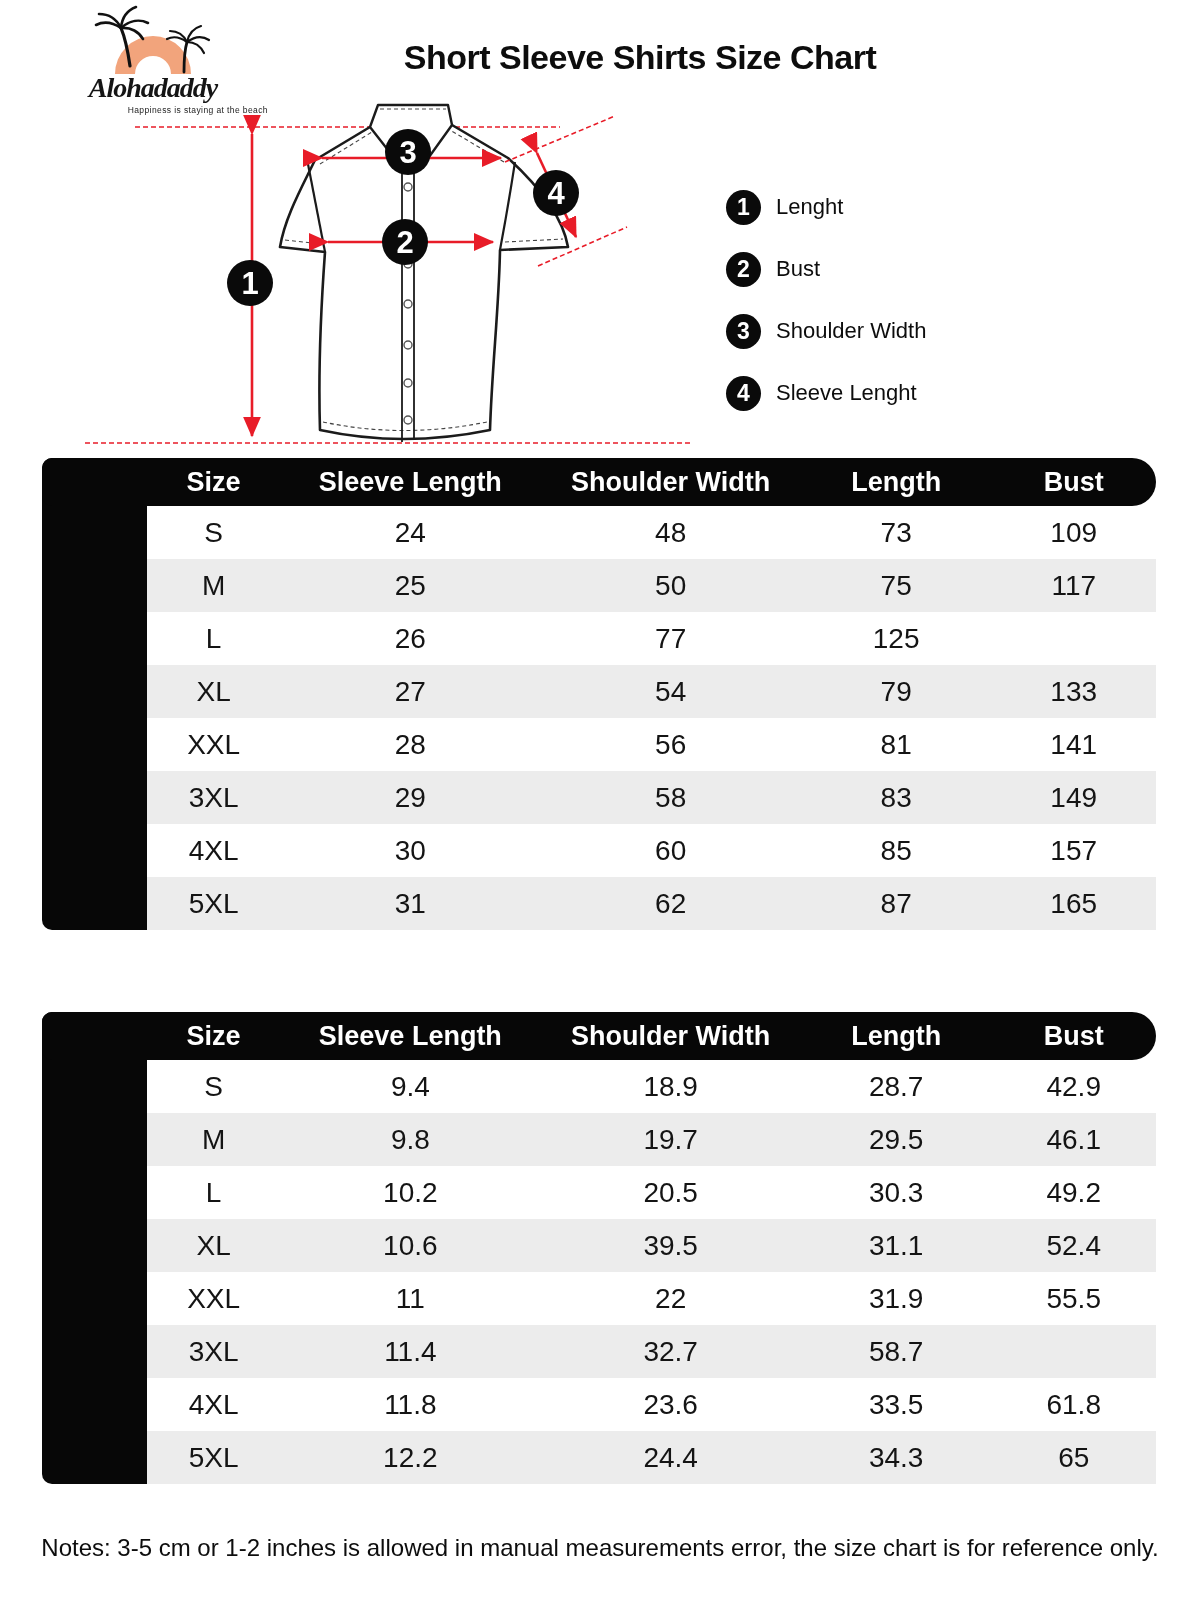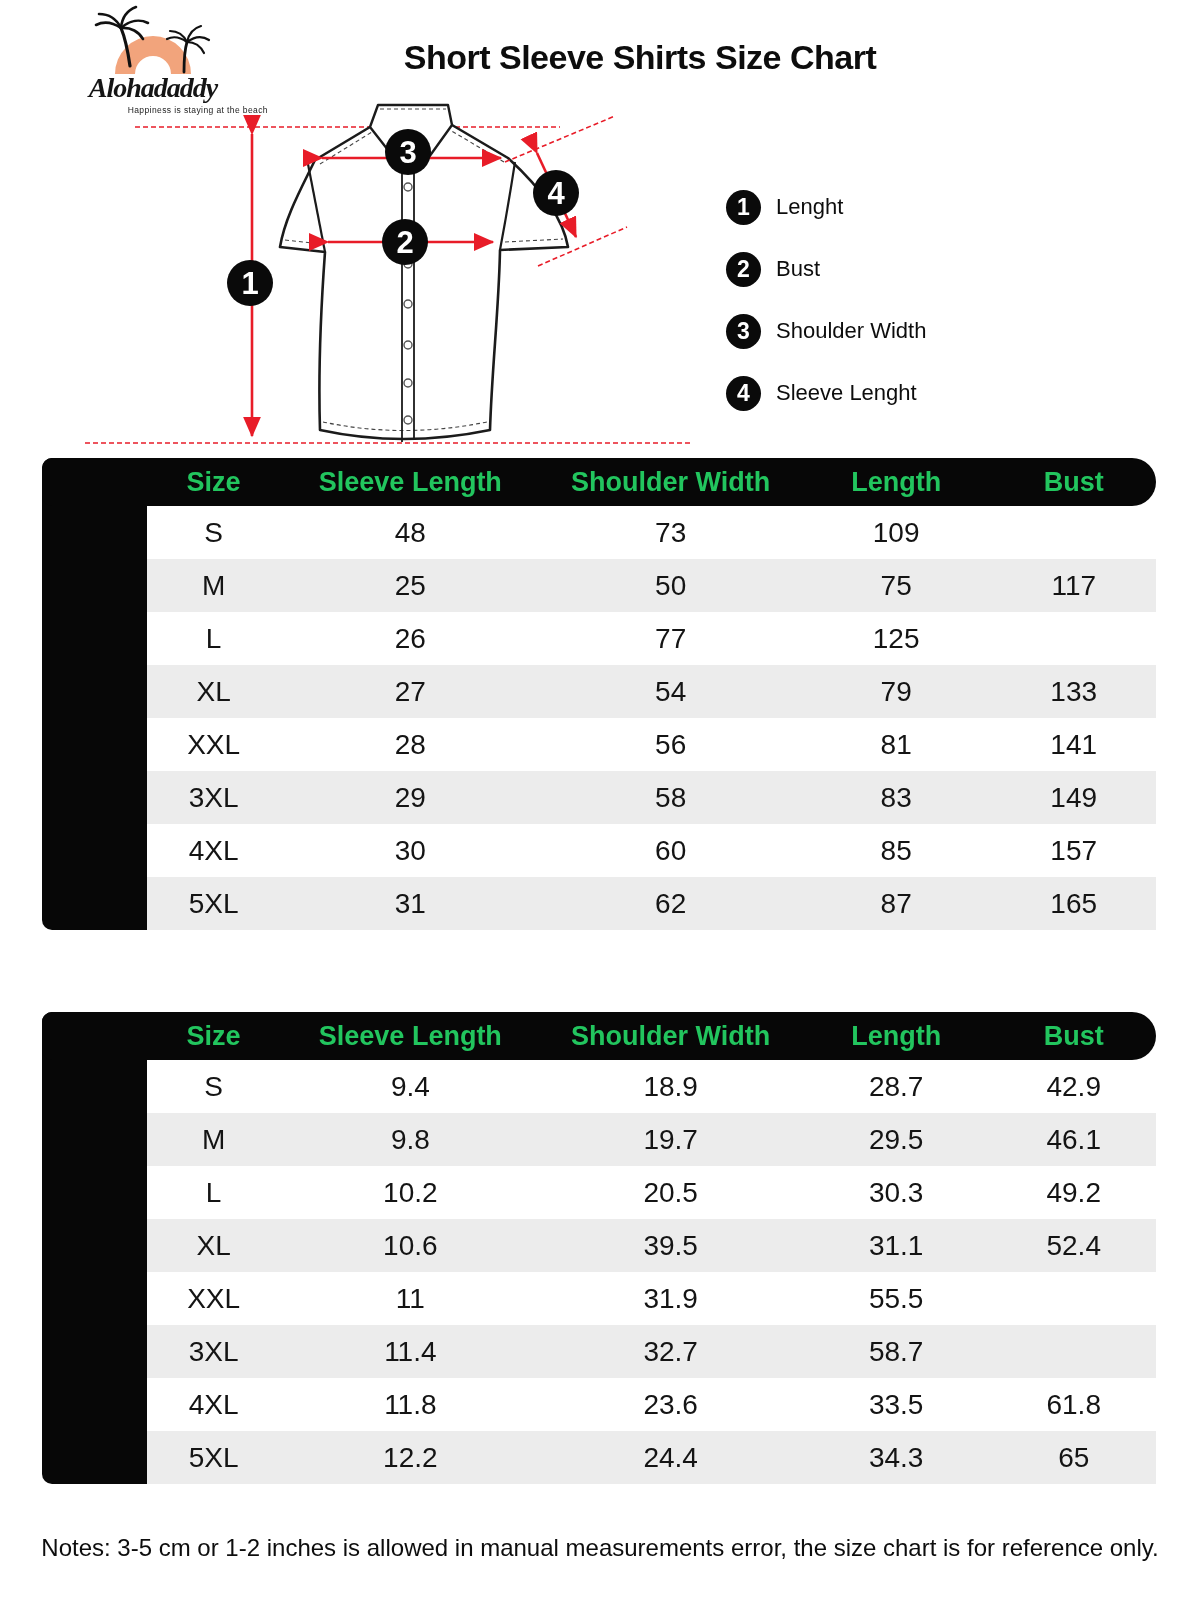--- a/index.html
+++ b/index.html
@@ -41,21 +41,21 @@
     border-radius:10px 0 0 10px;display:flex;align-items:flex-start;justify-content:center;
   }
   .unit-label{color:#fff;font-weight:bold;font-size:46px;letter-spacing:0;}
   .tbl-inch .unit-label{font-size:38px;letter-spacing:-1px;text-decoration:underline;}
   .tbl-header{
     position:absolute;left:0;top:0;right:0;height:48px;background:#070707;
     border-radius:10px 24px 24px 10px;
     display:grid;grid-template-columns:13.2% 25.8% 25.8% 18.9% 16.3%;
     padding-left:105px;box-sizing:border-box;align-items:center;
   }
-  .tbl-header .hcell{color:#22c55e;font-weight:bold;font-size:27px;text-align:center;}
+  .tbl-header .hcell{color:#ffffff;font-weight:bold;font-size:27px;text-align:center;}
   .tbl-body{position:absolute;left:105px;top:48px;right:0;bottom:0;}
   .trow{
     height:53px;display:grid;grid-template-columns:13.2% 25.8% 25.8% 18.9% 16.3%;
     align-items:center;background:#ffffff;
   }
   .trow.alt{background:#ececec;}
   .trow .cell{font-size:28px;text-align:center;color:#141414;}
   
   .notes{position:absolute;left:0;right:0;top:1534px;text-align:center;font-size:24px;color:#0d0d0d;}
 </style>
@@ -196,20 +196,21 @@
     <div class="tbl-header">
       <div class="hcell">Size</div>
       <div class="hcell">Sleeve Length</div>
       <div class="hcell">Shoulder Width</div>
       <div class="hcell">Length</div>
       <div class="hcell">Bust</div>
     </div>
     <div class="tbl-body">
       <div class="trow">
         <div class="cell">S</div>
+        <div class="cell">24</div>
         <div class="cell">48</div>
         <div class="cell">73</div>
         <div class="cell">109</div>
       </div>
       <div class="trow alt">
         <div class="cell">M</div>
         <div class="cell">25</div>
         <div class="cell">50</div>
         <div class="cell">75</div>
         <div class="cell">117</div>
@@ -294,20 +295,21 @@
       <div class="trow alt">
         <div class="cell">XL</div>
         <div class="cell">10.6</div>
         <div class="cell">39.5</div>
         <div class="cell">31.1</div>
         <div class="cell">52.4</div>
       </div>
       <div class="trow">
         <div class="cell">XXL</div>
         <div class="cell">11</div>
+        <div class="cell">22</div>
         <div class="cell">31.9</div>
         <div class="cell">55.5</div>
       </div>
       <div class="trow alt">
         <div class="cell">3XL</div>
         <div class="cell">11.4</div>
         <div class="cell">32.7</div>
         <div class="cell">58.7</div>
       </div>
       <div class="trow">

